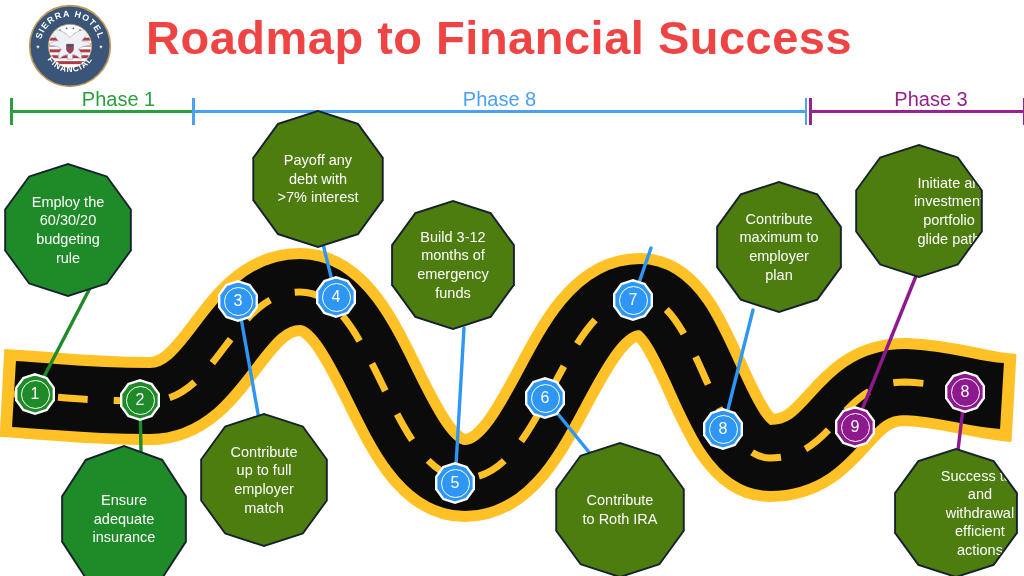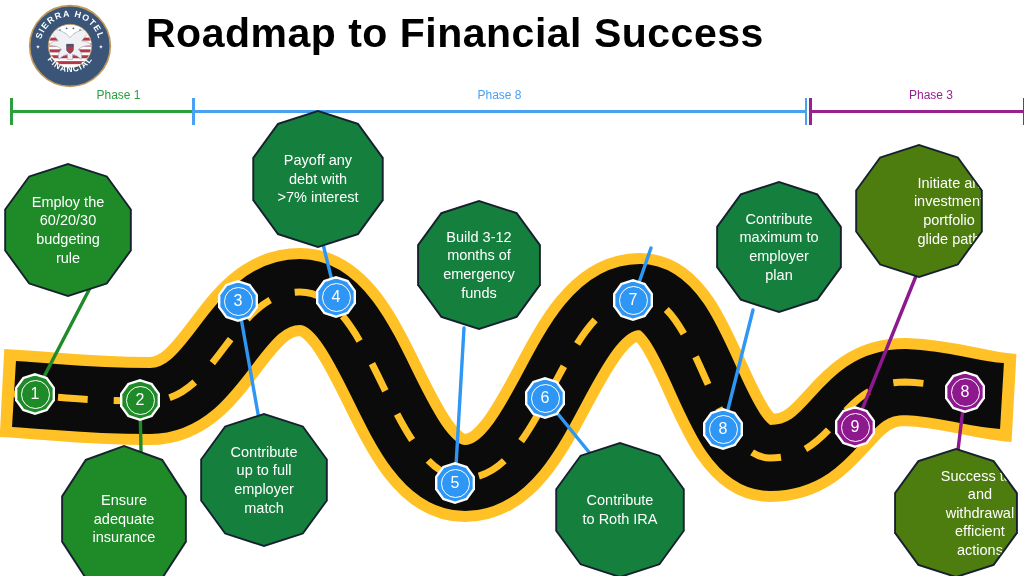--- a/index.html
+++ b/index.html
@@ -2,40 +2,40 @@
 <html><head>
 <meta charset="utf-8">
 <style>
   html,body{margin:0;padding:0;background:#ffffff;}
   #canvas{
     position:relative;width:1024px;height:576px;overflow:hidden;background:#ffffff;
     font-family:"Liberation Sans",sans-serif;
   }
   
   #page-title{
-    position:absolute;left:146px;top:10px;font-size:41px;font-weight:800;
-    letter-spacing:.5px;color:#000000;white-space:nowrap;
+    position:absolute;left:146px;top:10px;font-size:47px;font-weight:800;
+    letter-spacing:.5px;color:#ef4444;white-space:nowrap;
   }
   #logo{position:absolute;left:28px;top:4px;width:84px;height:84px;}
   
   .phase{position:absolute;top:88px;height:40px;}
-  .phase-label{font-size:12px;font-weight:400;text-align:center;color:var(--pc);}
+  .phase-label{font-size:20px;font-weight:400;text-align:center;color:var(--pc);}
   .phase-line{position:absolute;top:22px;left:0;right:0;height:2.5px;background:var(--pc);}
   .ptick{position:absolute;top:10px;width:2.5px;height:27px;background:var(--pc);}
   .ptick.l{left:0;} .ptick.r{right:0;}
   
   #road-svg,#connector-svg{position:absolute;left:0;top:0;}
   #road-svg{z-index:1;} #connector-svg{z-index:2;}
   
   .dec{clip-path:polygon(50% 0%,79.4% 9.5%,97.6% 34.5%,97.6% 65.5%,79.4% 90.5%,50% 100%,20.6% 90.5%,2.4% 65.5%,2.4% 34.5%,20.6% 9.5%);}
   .callout{position:absolute;z-index:3;}
   .callout .oct-border{position:absolute;inset:0;background:#16202E;}
   .callout .oct-fill{position:absolute;inset:2px;display:flex;align-items:center;justify-content:center;text-align:center;}
   .callout.green .oct-fill{background:#1E8B28;}
-  .callout.blue  .oct-fill{background:#15803d;}
+  .callout.blue  .oct-fill{background:#4d7c0f;}
   .callout.purple .oct-fill{background:#4d7c0f;justify-content:flex-end;}
   .callout-text{color:#ffffff;font-size:14.5px;line-height:1.28;white-space:pre-line;}
   
   .marker{position:absolute;width:42px;height:42px;z-index:4;}
   .marker .m-outer{position:absolute;inset:0;background:#ffffff;}
   .marker .m-fill{position:absolute;inset:2.5px;}
   .marker.green .m-fill{background:#1E8B28;}
   .marker.blue  .m-fill{background:#2E96F5;}
   .marker.purple .m-fill{background:#8E188E;}
   .marker .m-ring{
@@ -126,21 +126,21 @@
     <div class="phase-label" style="transform:translateX(14px)">Phase 3</div>
     <div class="phase-line"></div>
     <div class="ptick l"></div>
       <div class="ptick r"></div>
   </div>
 
   <div class="callout green" style="left:1px;top:163px;width:134px;height:134px">
     <div class="oct-border dec">
         <div class="oct-fill dec">
           <span class="callout-text">Employ the
-60/20/30
+60/30/20
 budgeting
 rule</span>
         </div>
       </div>
   </div>
   <div class="callout green" style="left:58px;top:445px;width:132px;height:148px">
     <div class="oct-border dec">
         <div class="oct-fill dec">
           <span class="callout-text">Ensure
 adequate
@@ -160,21 +160,21 @@
   </div>
   <div class="callout blue" style="left:249px;top:110px;width:138px;height:138px">
     <div class="oct-border dec">
         <div class="oct-fill dec">
           <span class="callout-text">Payoff any
 debt with
 &gt;7% interest</span>
         </div>
       </div>
   </div>
-  <div class="callout blue" style="left:414px;top:200px;width:130px;height:130px">
+  <div class="callout blue" style="left:388px;top:200px;width:130px;height:130px">
     <div class="oct-border dec">
         <div class="oct-fill dec">
           <span class="callout-text">Build 3-12
 months of
 emergency
 funds</span>
         </div>
       </div>
   </div>
   <div class="callout blue" style="left:552px;top:442px;width:136px;height:136px">

